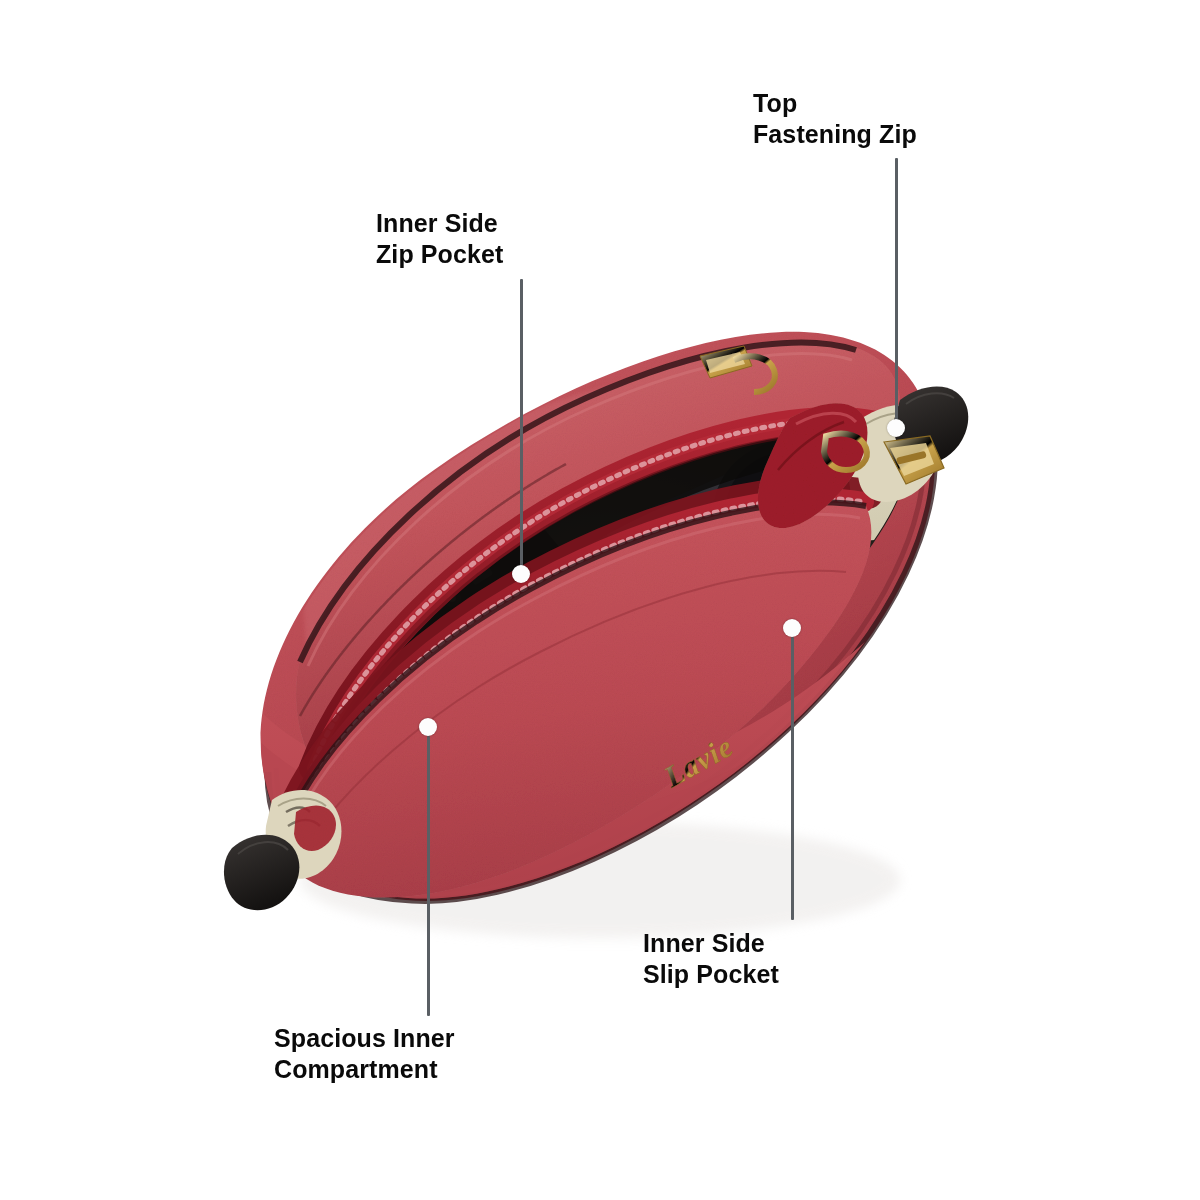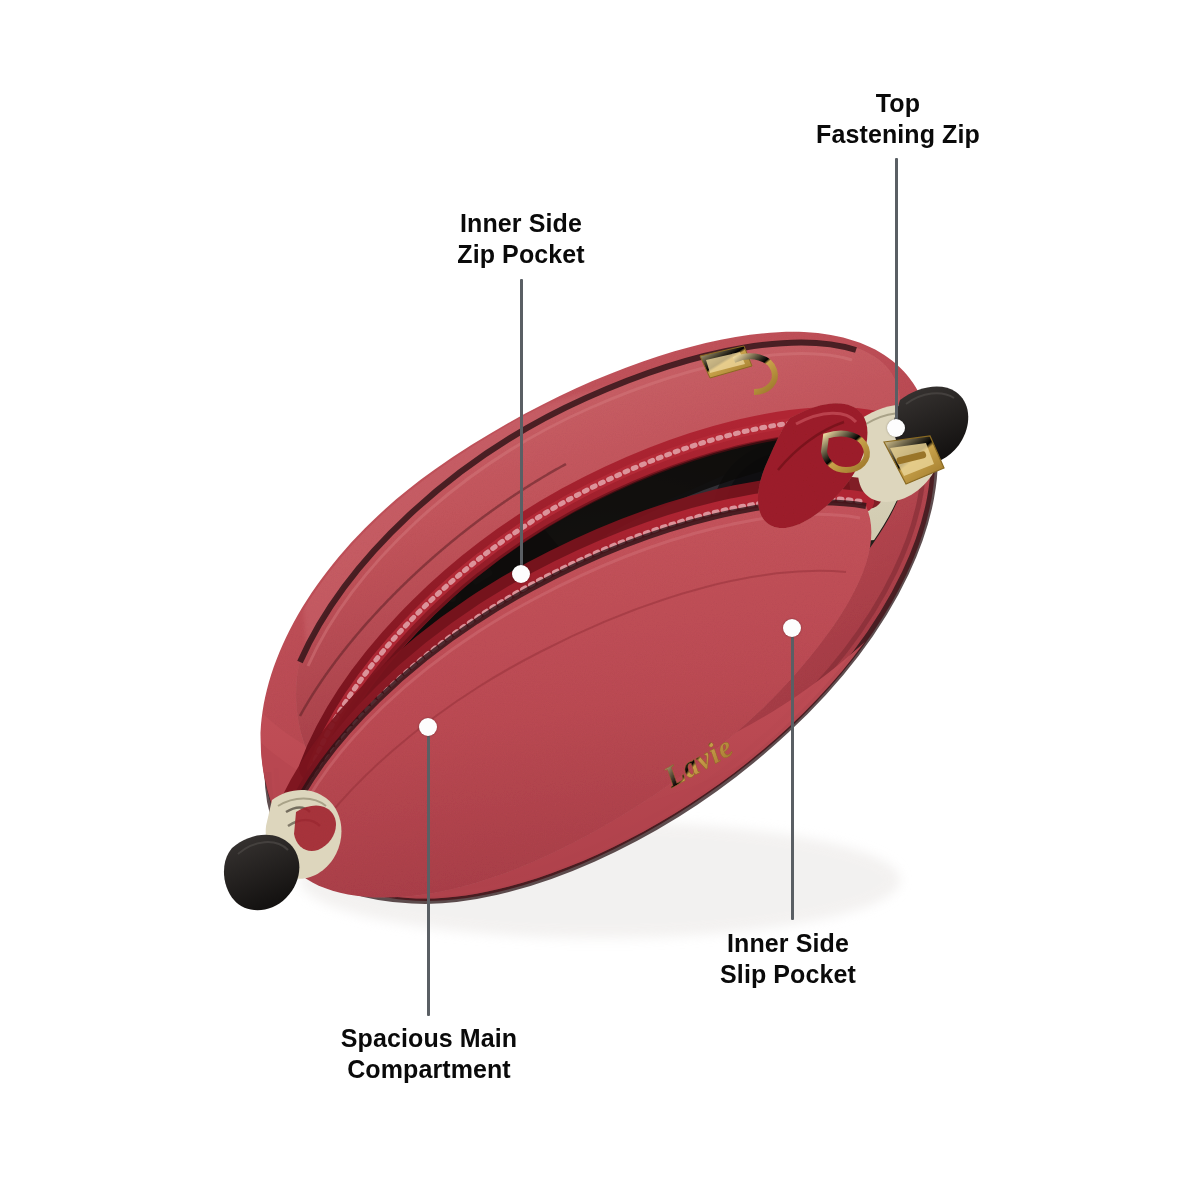--- a/index.html
+++ b/index.html
@@ -6,21 +6,20 @@
   body{width:1200px;height:1200px;overflow:hidden;font-family:"Liberation Sans","DejaVu Sans",sans-serif;}
   #stage{position:relative;width:1200px;height:1200px;background:#ffffff;}
 
   
   .callout-label{
     position:absolute;
     color:#0a0a0a;
     font-weight:bold;
     font-size:25px;
     line-height:1.22;
-    text-align:center;
     white-space:pre-line;
     letter-spacing:.1px;
     user-select:none;
   }
   .callout-line{
     position:absolute;
     background:#5a5f64;
     border-radius:1px;
   }
   .callout-dot{
@@ -339,16 +338,16 @@
   <div class="callout-label" style="left:376px;top:208px;width:290px;">Inner Side
 Zip Pocket</div>
 
   <div class="callout-line" style="left:791px;top:637px;width:3px;height:283px;"></div>
   <div class="callout-dot" style="left:783px;top:619px;width:18px;height:18px;"></div>
   <div class="callout-label" style="left:643px;top:928px;width:290px;">Inner Side
 Slip Pocket</div>
 
   <div class="callout-line" style="left:427px;top:736px;width:3px;height:280px;"></div>
   <div class="callout-dot" style="left:419px;top:718px;width:18px;height:18px;"></div>
-  <div class="callout-label" style="left:274px;top:1023px;width:310px;">Spacious Main
+  <div class="callout-label" style="left:274px;top:1023px;width:310px;">Spacious Inner
 Compartment</div>
 
 </div>
 
 </body></html>

